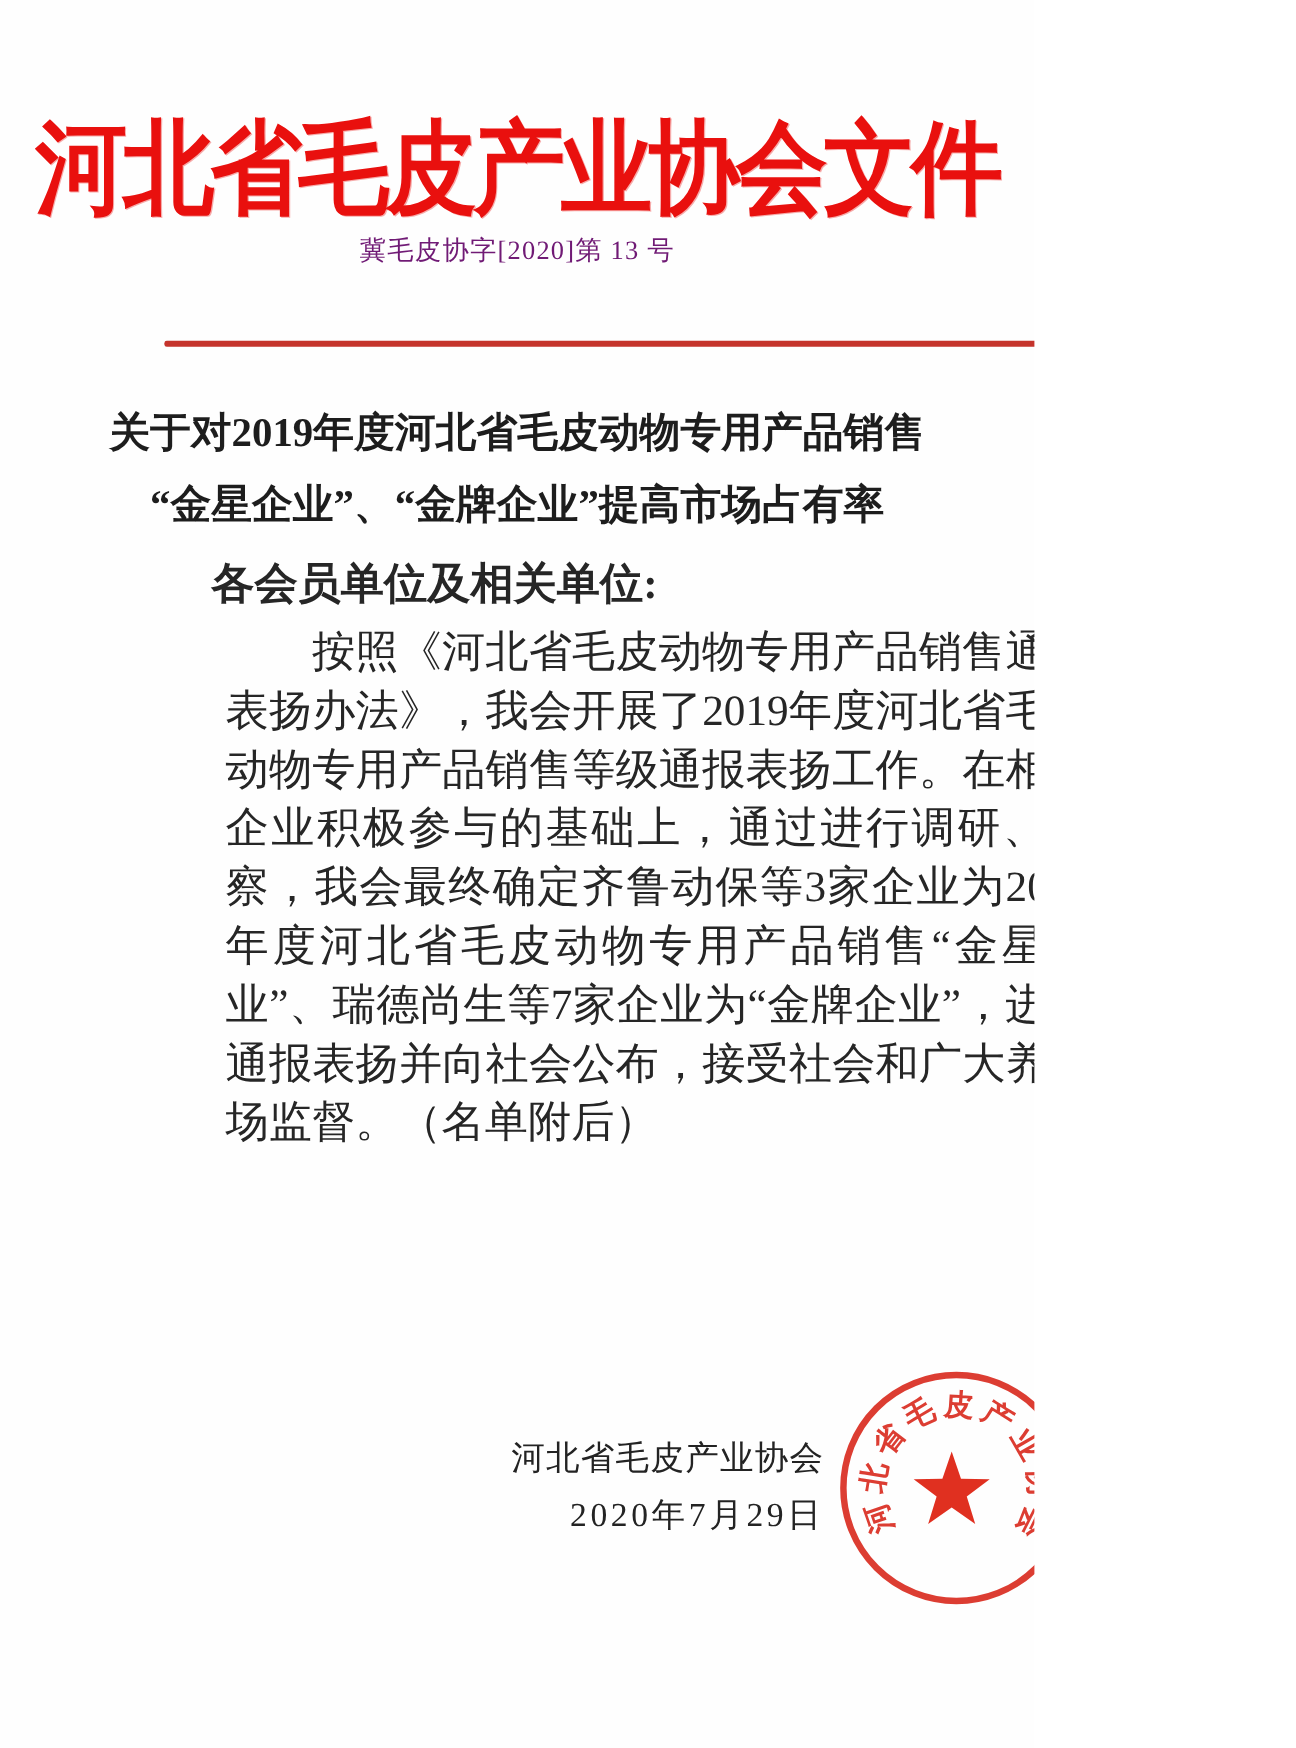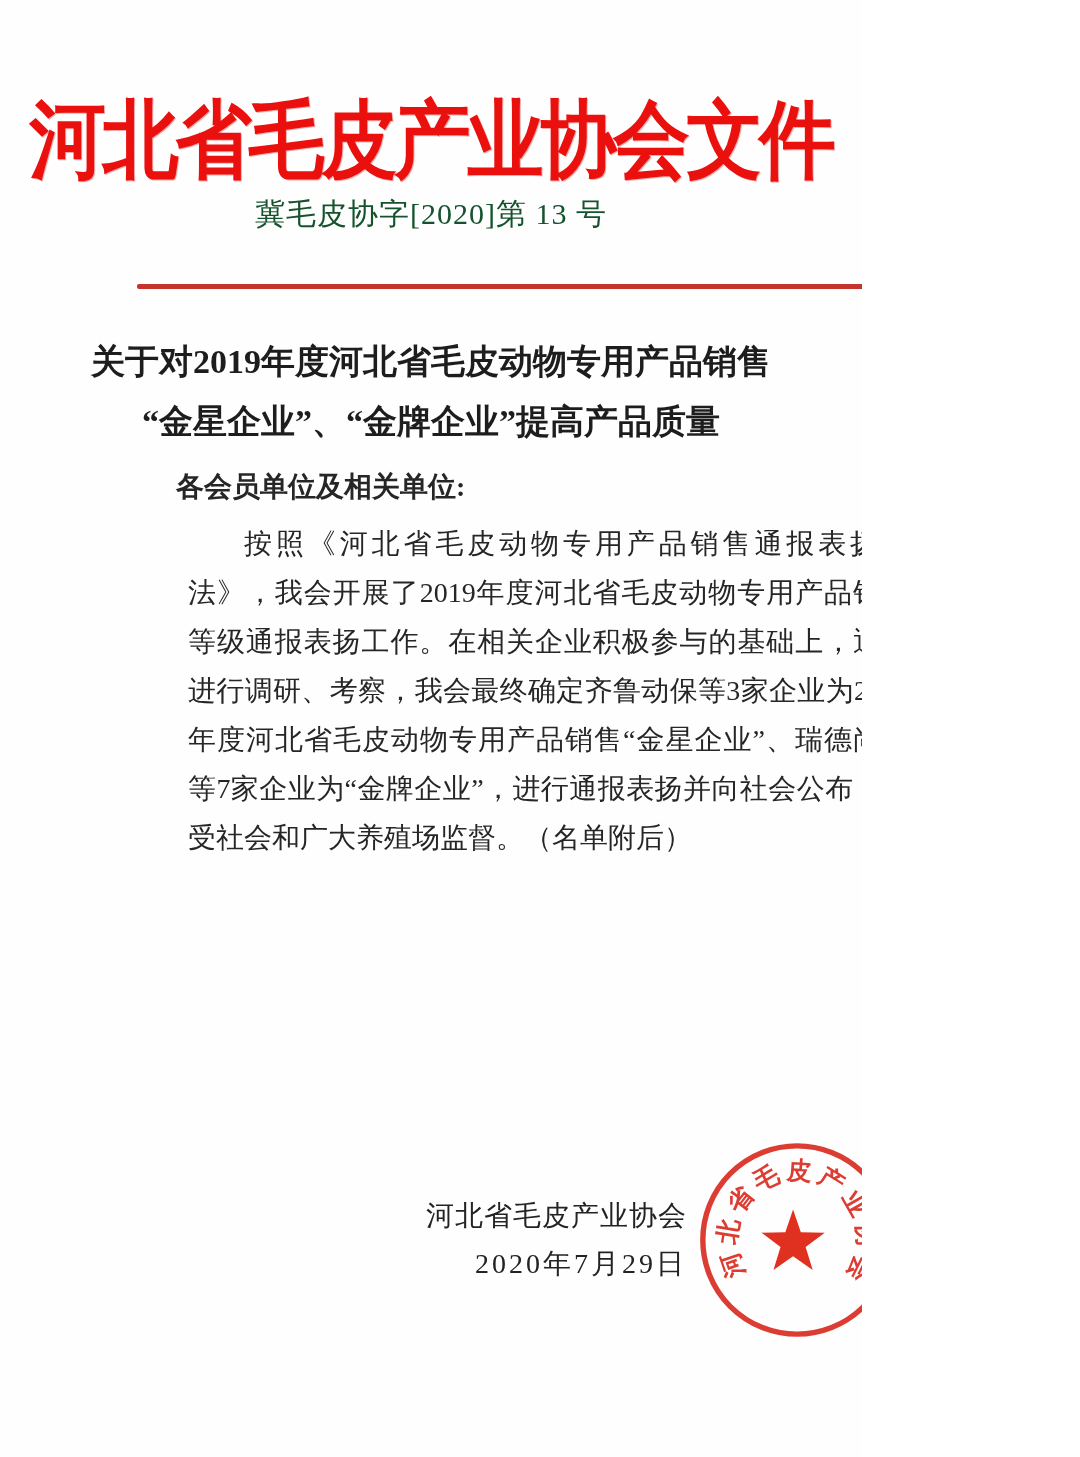--- a/index.html
+++ b/index.html
@@ -33,23 +33,23 @@
     transform-origin: 50% 0;
     text-shadow: 1px 1px 0 rgba(233,16,14,0.35);
   }
 
   .doc-number {
     position: absolute;
     top: 194px;
     left: 0;
     right: 0;
     text-align: center;
-    font-size: 30px;
+    font-size: 22px;
     letter-spacing: 1px;
-    color: #14532d;
+    color: #701a75;
   }
 
   .red-rule {
     position: absolute;
     top: 284px;
     left: 137px;
     width: 806px;
     height: 5px;
     border-radius: 2px;
     background: #c5342c;
@@ -67,21 +67,21 @@
     line-height: 60px;
     color: #1d1d1d;
   }
   .doc-title span { display: block; }
 
   .body-text {
     position: absolute;
     top: 462px;
     left: 176px;
     width: 734px;
-    font-size: 28px;
+    font-size: 36px;
     line-height: 49px;
     text-align: justify;
     word-break: break-all;
     color: #262626;
   }
   .salutation {
     margin: 0 0 8px 0;
     font-weight: 600;
   }
   .para {
@@ -136,21 +136,21 @@
 <div class="page">
 
   <div class="letterhead">河北省毛皮产业协会文件</div>
 
   <div class="doc-number">冀毛皮协字[2020]第 13 号</div>
 
   <div class="red-rule"></div>
 
   <h1 class="doc-title">
     <span>关于对2019年度河北省毛皮动物专用产品销售</span>
-    <span>“金星企业”、“金牌企业”提高产品质量</span>
+    <span>“金星企业”、“金牌企业”提高市场占有率</span>
   </h1>
 
   <div class="body-text">
     <p class="salutation">各会员单位及相关单位:</p>
     <p class="para">按照《河北省毛皮动物专用产品销售通报表扬办法》，我会开展了2019年度河北省毛皮动物专用产品销售等级通报表扬工作。在相关企业积极参与的基础上，通过进行调研、考察，我会最终确定齐鲁动保等3家企业为2019年度河北省毛皮动物专用产品销售“金星企业”、瑞德尚生等7家企业为“金牌企业”，进行通报表扬并向社会公布，接受社会和广大养殖场监督。（名单附后）</p>
   </div>
 
   <div class="signature">
     <div class="sig-org">河北省毛皮产业协会</div>
     <div class="sig-date">2020年7月29日</div>

